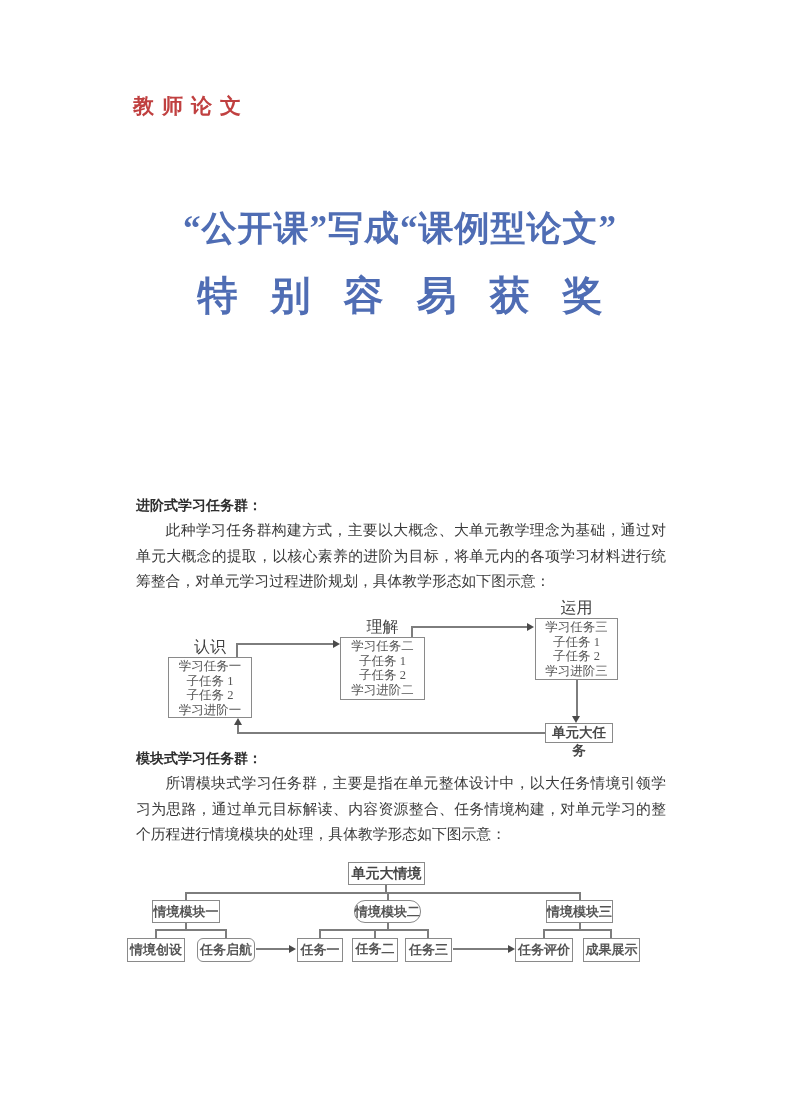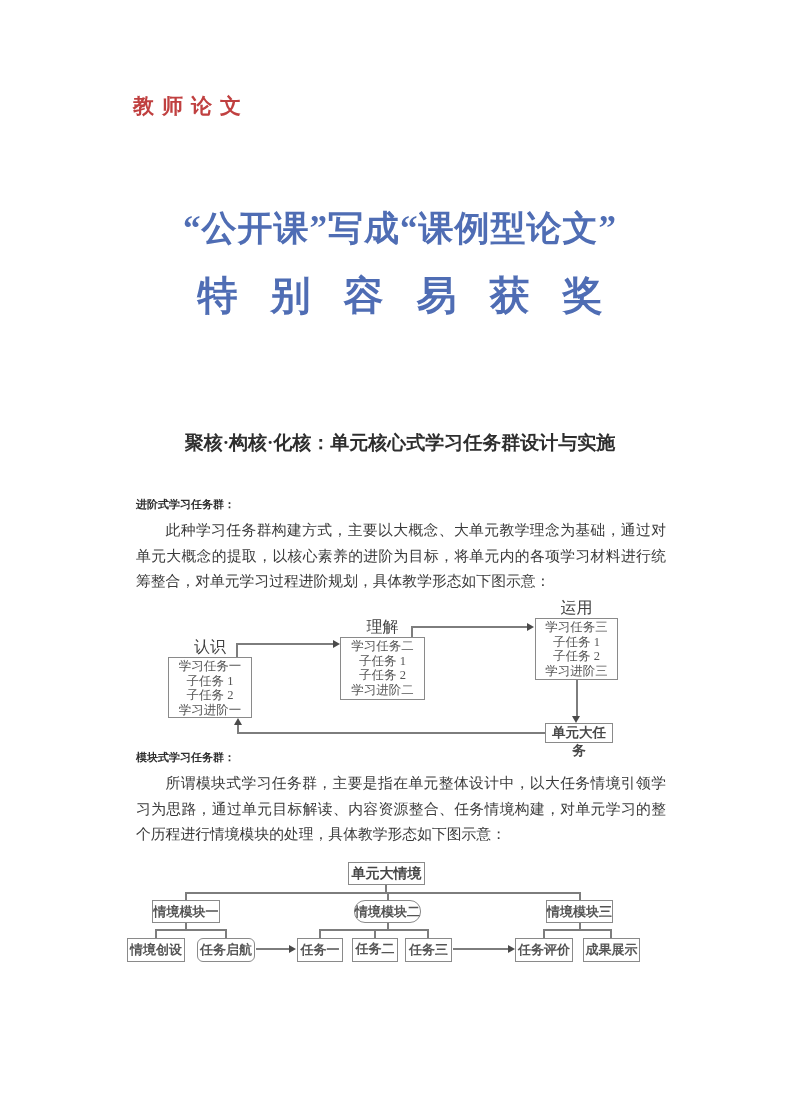--- a/index.html
+++ b/index.html
@@ -19,21 +19,21 @@
     left:0;top:268px;width:800px;text-align:center;font-size:40px;font-weight:700;
     color:#4f6db4;letter-spacing:33px;text-indent:33px;
   }
   .article-title{
     left:0;top:430px;width:800px;text-align:center;font-size:19px;font-weight:700;color:#2e2e2e;
   }
   .article-subtitle{
     left:0;top:465px;width:640px;text-align:right;font-size:17px;font-weight:700;color:#2e2e2e;
   }
   .section-heading{
-    left:136px;font-size:11px;font-weight:700;color:#2e2e2e;
+    left:136px;font-size:14px;font-weight:700;color:#2e2e2e;
   }
   .body-para{
     left:136px;width:530px;margin:0;font-size:14.8px;line-height:25.5px;
     text-align:justify;text-indent:2em;color:#3a3a3a;
   }
   
   .dbox{
     position:absolute;border:1px solid #8a8a8a;background:#ffffff;box-sizing:border-box;
     color:#555;text-align:center;
   }
@@ -53,21 +53,20 @@
 </head>
 <body>
 
 <div class="page">
 
   <div class="abs corner-label">教师论文</div>
 
   <div class="abs banner-line1">“公开课”写成“课例型论文”</div>
   <div class="abs banner-line2">特别容易获奖</div>
 
-  <div class="abs article-title">聚核·构核·化核：单元核心式学习任务群设计与实施</div>
 
   <div class="abs section-heading" style="top:497px;">进阶式学习任务群：</div>
   <p class="abs body-para" style="top:518px;">此种学习任务群构建方式，主要以大概念、大单元教学理念为基础，通过对单元大概念的提取，以核心素养的进阶为目标，将单元内的各项学习材料进行统筹整合，对单元学习过程进阶规划，具体教学形态如下图示意：</p>
 
   <div class="abs" style="left:0;top:0;width:0;height:0;">
 
     <div class="stage-label" style="left:168px;top:637px;width:84px;">认识</div>
     <div class="stage-label" style="left:340px;top:617px;width:85px;">理解</div>
     <div class="stage-label" style="left:535px;top:598px;width:83px;">运用</div>
 

